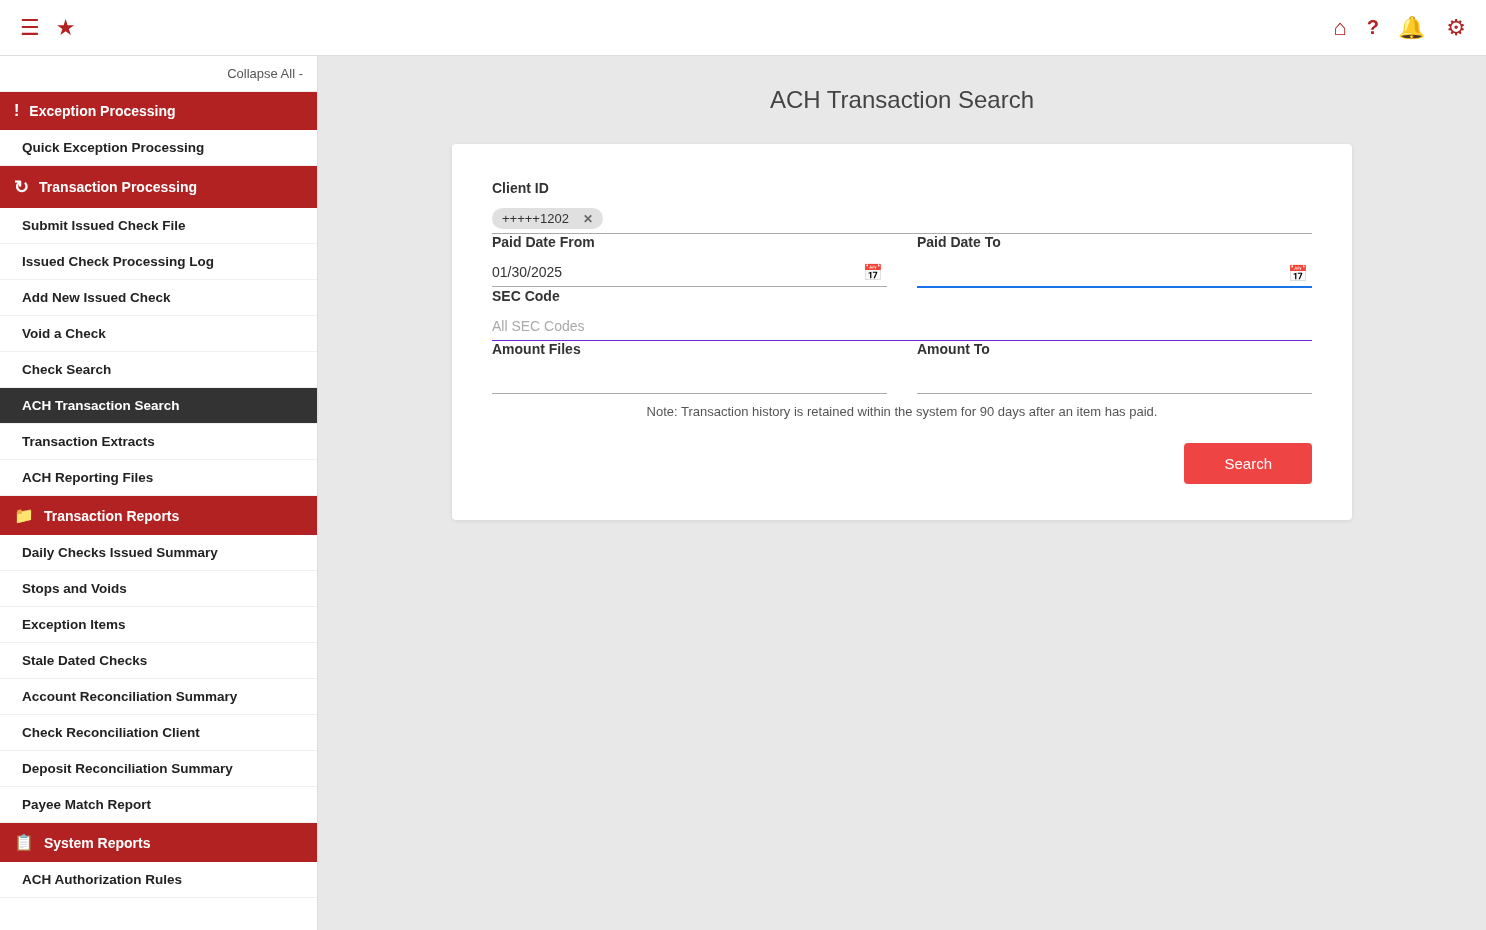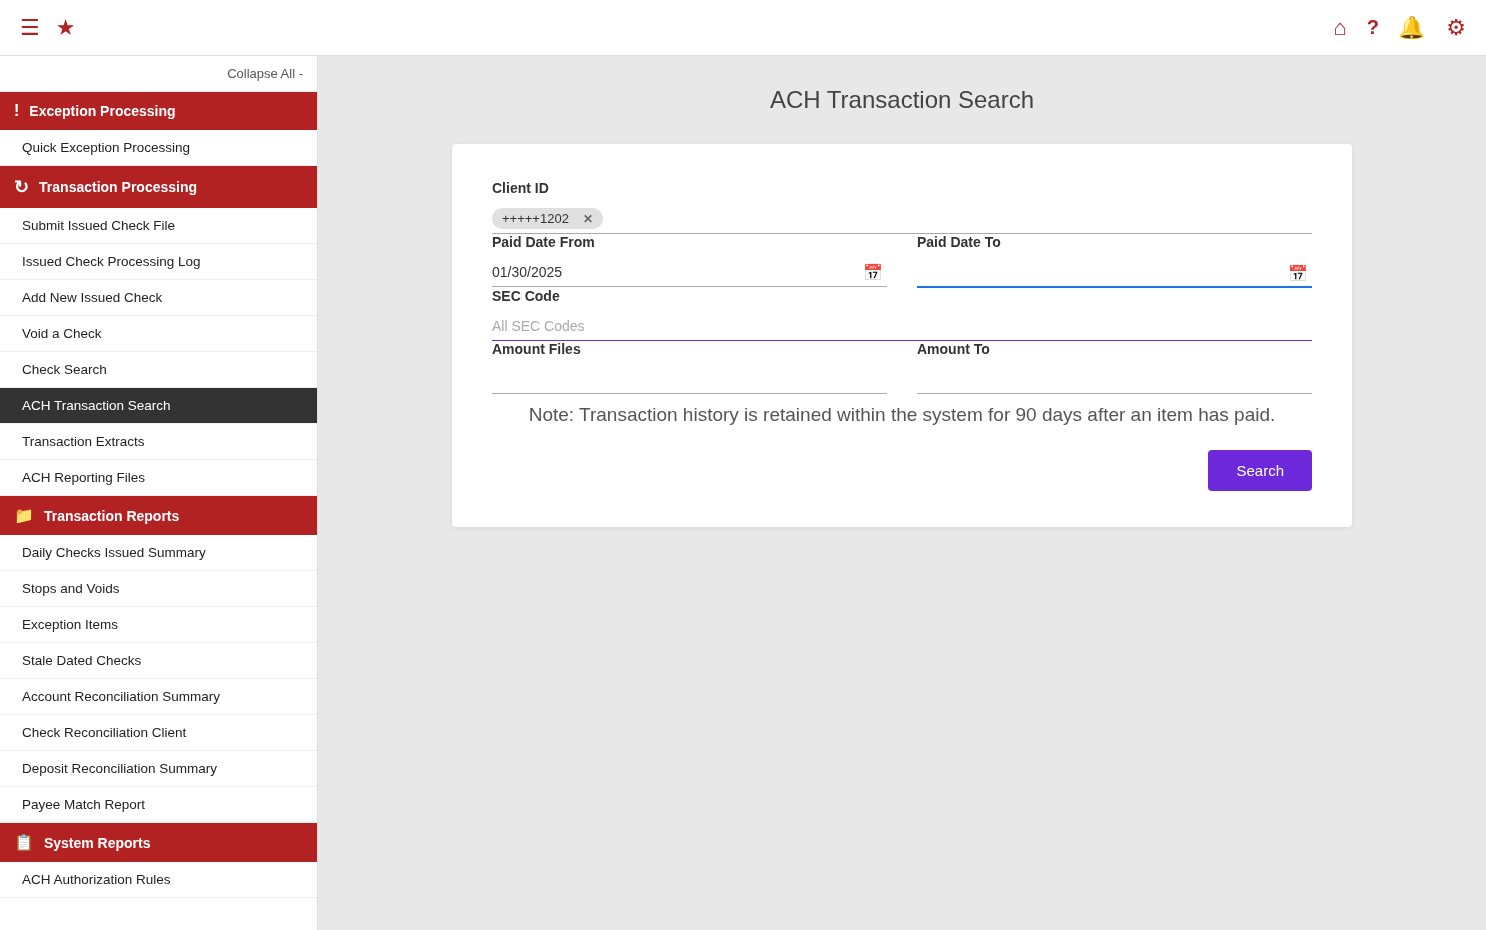--- a/index.html
+++ b/index.html
@@ -57,20 +57,21 @@
       gap: 10px;
     }
     .sidebar-section-header .section-icon { font-size: 16px; }
     .sidebar-item {
       padding: 10px 16px 10px 22px;
       font-size: 13.5px;
       color: #222;
       cursor: pointer;
       border-bottom: 1px solid #f0f0f0;
       background: #fff;
+      font-weight: bold;
     }
     .sidebar-item.active {
       background: #333;
       color: #fff;
     }
 
     
     .content-area {
       flex: 1;
       background: #e8e8e8;
@@ -175,35 +176,35 @@
       color: #aaa;
       outline: none;
       background: transparent;
       appearance: none;
       cursor: pointer;
     }
 
     
     .form-note {
       text-align: center;
-      font-size: 19px;
+      font-size: 13px;
       color: #555;
       margin: 10px 0 24px 0;
     }
 
     
     .search-btn-row {
       display: flex;
       justify-content: flex-end;
     }
     .search-button {
-      background: #6d28d9;
+      background: #ef4444;
       color: #fff;
       border: none;
-      padding: 12px 28px;
+      padding: 12px 40px;
       font-size: 15px;
       border-radius: 4px;
       cursor: pointer;
       font-weight: 500;
     }
 
     
     .sidebar::-webkit-scrollbar { width: 5px; }
     .sidebar::-webkit-scrollbar-thumb { background: #ccc; border-radius: 3px; }
   </style>

